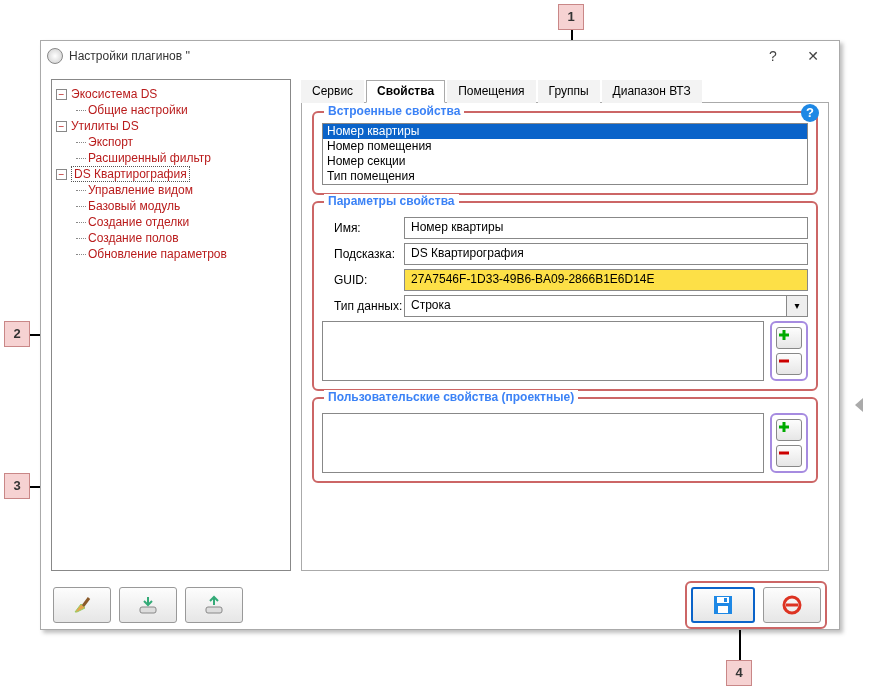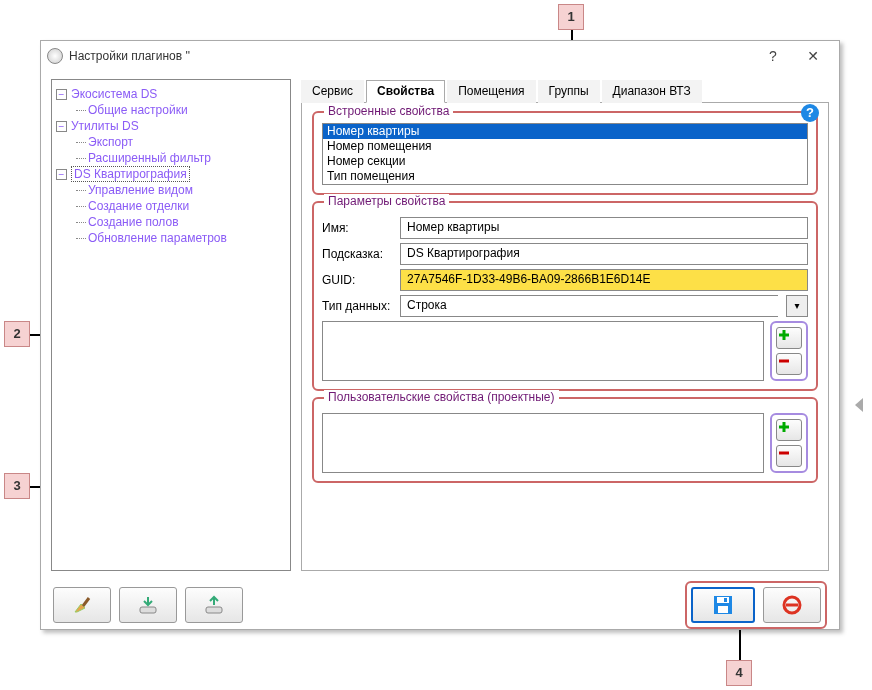--- a/index.html
+++ b/index.html
@@ -25,49 +25,49 @@
   .titlebar .wicon {
     width: 16px; height: 16px; border: 1px solid #888; border-radius: 50%;
     margin-right: 6px; background: radial-gradient(#fff,#ccc);
   }
   .titlebar .title { flex: 1; font-size: 12px; color: #333; }
   .titlebar .winbtn { width: 40px; text-align: center; font-size: 14px; color: #444; cursor: default;}
   .body { display: flex; padding: 8px 10px 0 10px; gap: 10px; height: 500px; }
 
   .tree {
     width: 240px; border: 1px solid #888; padding: 6px 4px; font-size: 12px;
-    color: #8b5cf6; overflow: hidden;
+    color: #b91c1c; overflow: hidden;
   }
   .node { white-space: nowrap; line-height: 16px; }
   .exp {
     display:inline-block; width:11px; height:11px; border:1px solid #888;
     text-align:center; line-height:9px; font-size:10px; margin-right:4px;
     vertical-align: middle; background:#fff;
   }
   .tree .sel { border:1px dotted #555; padding:0 2px; }
   .child { margin-left: 18px; }
   .child::before{content:""; display:inline-block; width:10px; border-top:1px dotted #888; vertical-align:middle; margin-right:2px; margin-left:2px;}
 
   .right { flex:1; display:flex; flex-direction:column; }
   .tabs { display:flex; gap:2px; font-size:12px; border-bottom:1px solid #aaa; }
   .tab { padding: 3px 10px 4px 10px; border:1px solid transparent; position:relative; top:1px; background:#f3f3f3;}
   .tab.active { border:1px solid #aaa; border-bottom:1px solid #fff; background:#fff;font-weight:bold; }
   .panel { border:1px solid #aaa; border-top:none; flex:1; padding:8px 10px; display:flex; flex-direction:column; gap:6px; position:relative;}
 
   .groupbox { border:2px solid #c66; border-radius:6px; position:relative; padding:10px 8px 8px 8px; }
-  .groupbox .legend { position:absolute; top:-9px; left:10px; background:#fff; padding:0 4px; font-size:12px; color:#701a75;}
+  .groupbox .legend { position:absolute; top:-9px; left:10px; background:#fff; padding:0 4px; font-size:12px; color:#3b82f6;font-weight:bold;}
   .info-badge {
     position:absolute; top:-9px; right:-3px; width:18px; height:18px; border-radius:50%;
     background:#1e88e5; color:#fff; font-weight:bold; font-size:13px; text-align:center; line-height:18px;
   }
   .listbox { border:1px solid #888; min-height:60px; font-size:12px; background:#fff;}
   .listbox .row { padding:0 4px; line-height:15px; }
   .listbox .row.sel { background:#0a63c9; color:#fff; }
 
-  .formrow { display:flex; align-items:center; gap:8px; font-size:12px; margin-top:4px;}
+  .formrow { display:flex; align-items:center; gap:0; font-size:12px; margin-top:4px;margin-left:12px;}
   .formrow label { width:70px; }
   .formrow .field {
     flex:1; border:1px solid #888; height:22px; padding:2px 6px; background:#fff; font-size:12px;
   }
   .formrow .field.ro { background:#fde047; }
 
   .pm-wrap { display:flex; gap:6px; align-items:stretch; margin-top:4px;}
   .pm-wrap .area { flex:1; border:1px solid #888; min-height:40px; background:#fff;}
   .pm-btns { display:flex; flex-direction:column; gap:4px; border:2px solid #a68be0; border-radius:6px; padding:4px;}
   .pm-btn { width:26px; height:22px; border:1px solid #888; background:linear-gradient(#fdfdfd,#e6e6e6); text-align:center; line-height:19px; font-weight:bold; font-size:16px; border-radius:3px;}
@@ -128,20 +128,21 @@
   <div class="body">
 
     <div class="tree">
       <div class="node"><span class="exp">−</span><span>Экосистема DS</span></div>
       <div class="node child">Общие настройки</div>
       <div class="node"><span class="exp">−</span><span>Утилиты DS</span></div>
       <div class="node child">Экспорт</div>
       <div class="node child">Расширенный фильтр</div>
       <div class="node"><span class="exp">−</span><span class="sel">DS Квартирография</span></div>
       <div class="node child">Управление видом</div>
+      <div class="node child">Базовый модуль</div>
       <div class="node child">Создание отделки</div>
       <div class="node child">Создание полов</div>
       <div class="node child">Обновление параметров</div>
     </div>
 
     <div class="right">
       <div class="tabs">
         <div class="tab">Сервис</div>
         <div class="tab active">Свойства</div>
         <div class="tab">Помещения</div>

